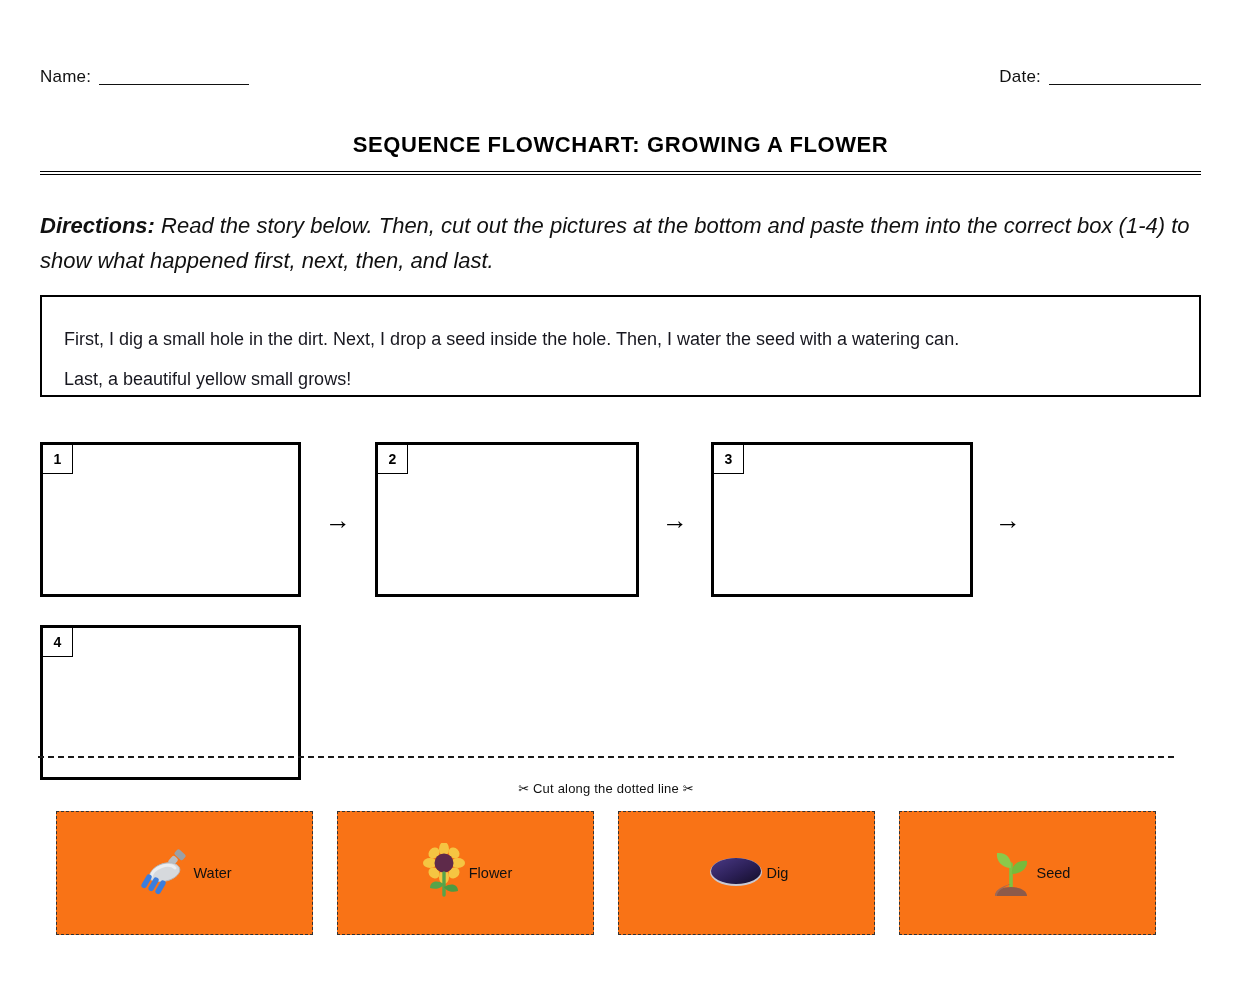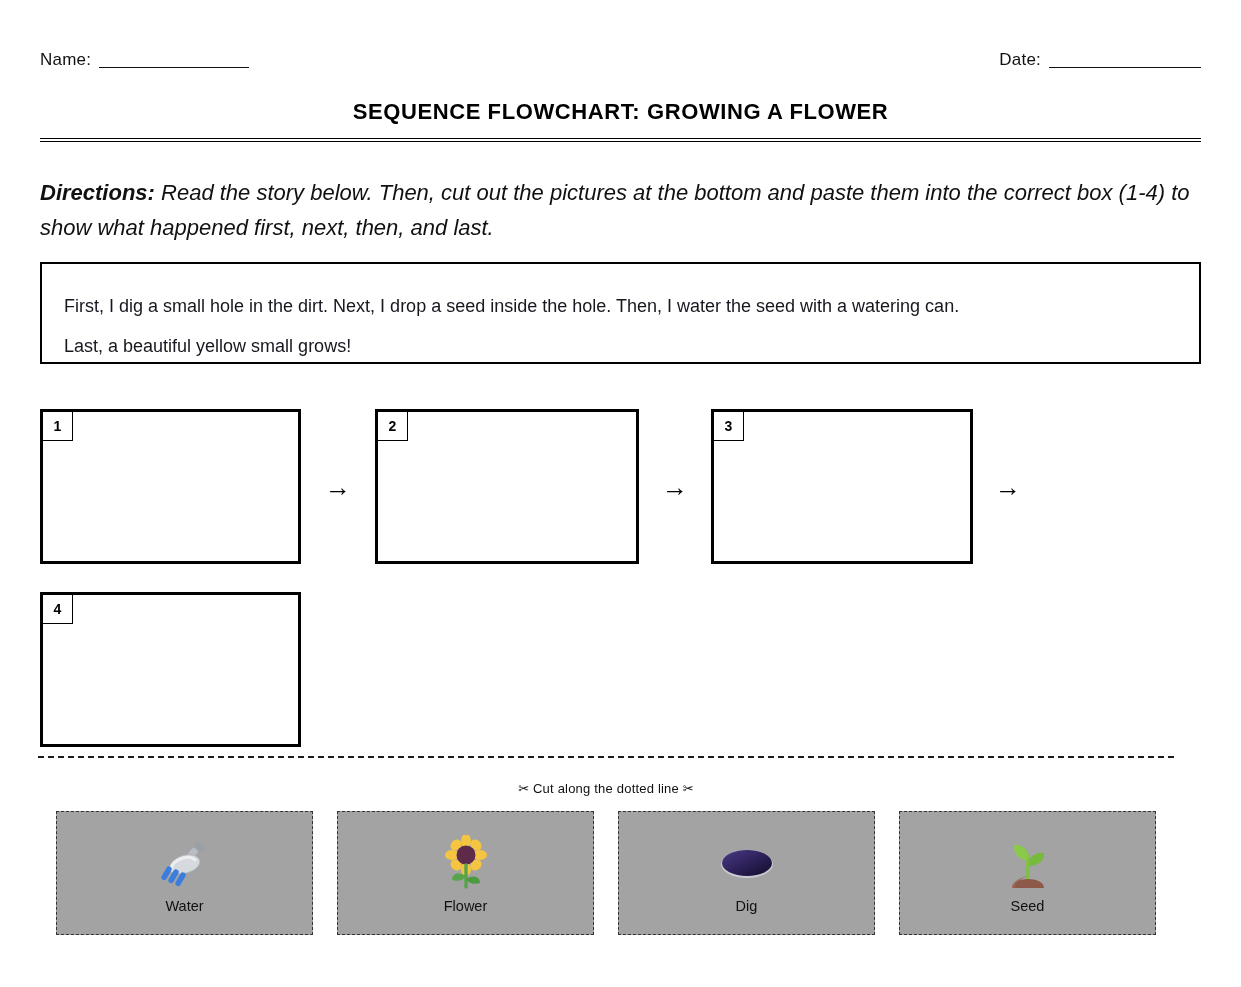--- a/index.html
+++ b/index.html
@@ -14,21 +14,21 @@
     color: #111111;
     overflow: hidden;
     position: relative;
   }
 
   .page {
     position: relative;
     width: 1241px;
     height: 987px;
     box-sizing: border-box;
-    padding: 0 40px;
+    padding: 17px 40px;
   }
 
   
   .name-date-row {
     display: flex;
     justify-content: space-between;
     align-items: flex-end;
     padding-top: 40px;
     height: 28px;
   }
@@ -52,21 +52,21 @@
   .field-rule.date-rule {
     width: 152px;
   }
 
   
   .title {
     text-align: center;
     font-size: 22px;
     font-weight: bold;
     letter-spacing: 0.6px;
-    margin-top: 31px;
+    margin-top: 47px;
     color: #000;
   }
   .double-rule {
     margin-top: 13px;
     border-top: 1.6px solid #000;
     border-bottom: 1.6px solid #000;
     height: 2px;
   }
 
   
@@ -185,24 +185,24 @@
     margin-top: 15px;
     padding: 0 18px;
     box-sizing: border-box;
   }
   .card {
     width: 257px;
     height: 124px;
     border: 1.8px dashed #333;
     box-sizing: border-box;
     display: flex;
-    flex-direction: column;
+    flex-direction: row;
     align-items: center;
     justify-content: center;
-    background: #a3a3a3;
+    background: #f97316;
   }
   .card-art {
     height: 62px;
     display: flex;
     align-items: center;
     justify-content: center;
     margin-bottom: 4px;
   }
   .card-label {
     font-size: 14.5px;

